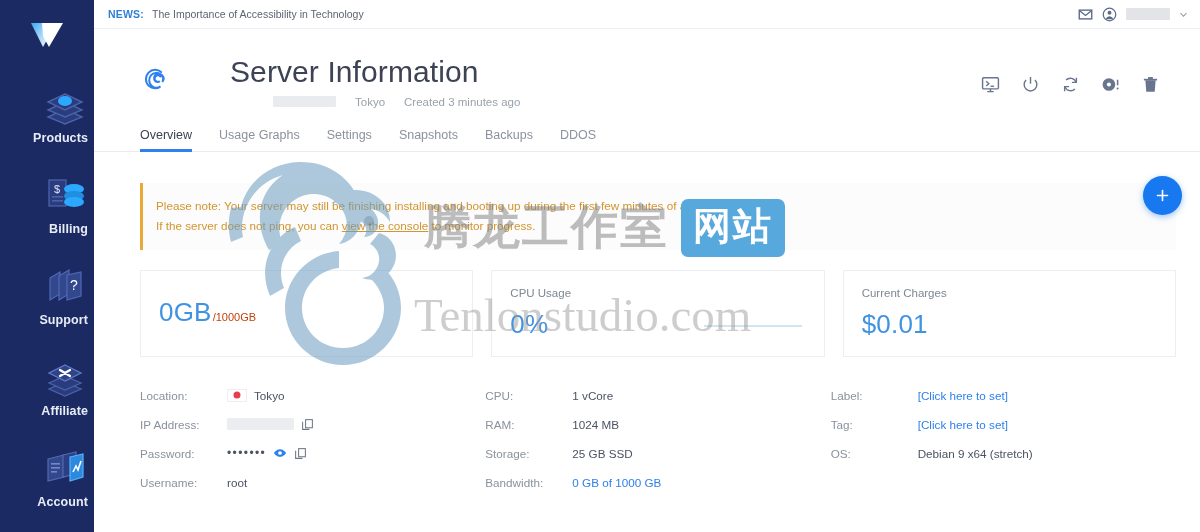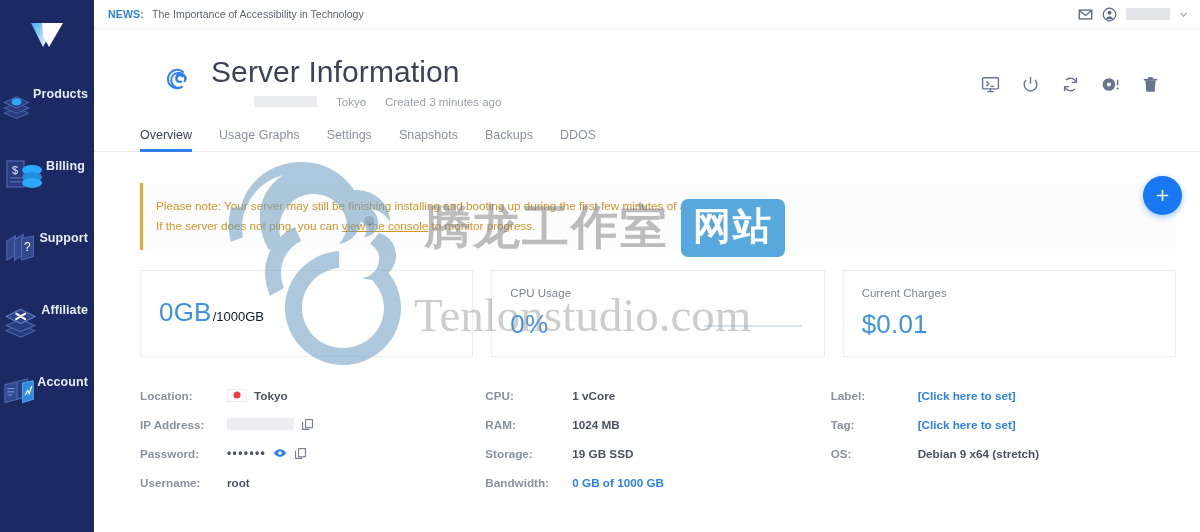--- a/index.html
+++ b/index.html
@@ -22,21 +22,21 @@
   }
   .logo-wrap {
     height: 72px;
     display: flex; align-items: center; justify-content: center;
   }
   .vultr-logo { width: 40px; height: 32px; display: block; }
 
   .nav-item {
     width: 88px;
     padding: 10px 0 8px 0;
-    display: flex; flex-direction: row; align-items: flex-start;
+    display: flex; flex-direction: column; align-items: flex-end;
     cursor: pointer;
     margin-bottom: 10px;
   }
   .nav-icon { width: 46px; height: 44px; display: block; }
   .nav-label {
     margin-top: 5px;
     color: #e7ecf7;
     font-size: 12.5px;
     font-weight: bold;
     letter-spacing: .1px;
@@ -72,21 +72,22 @@
   .user-redact {
     width: 44px; height: 12px; background: #e2e4e8; border-radius: 1px;
   }
   .chev { width: 9px; height: 9px; color: #8a93a3; display:block; }
 
   
   .content { position: relative; padding: 0 0 0 0; }
 
   .title-row {
     display: flex; align-items: flex-start;
-    padding: 26px 40px 0 66px;
+    padding: 26px 40px 0 44px;
+    gap: 41px;
   }
   .os-logo { width: 34px; height: 34px; margin: 9px 17px 0 0; flex: 0 0 34px; }
   .title-block { flex: 1 1 auto; }
   .page-title {
     font-size: 30px; color: #3b4354; font-weight: normal;
     letter-spacing: .1px; line-height: 1.12;
   }
   .subtitle-row {
     display: flex; align-items: center; gap: 19px; margin-top: 7px;
     padding-left: 43px;
@@ -145,28 +146,28 @@
   .card {
     flex: 1 1 0; height: 87px;
     border: 1px solid #eceef1;
     background: rgba(255,255,255,0.30);
     padding: 16px 0 0 18px;
     position: relative;
   }
   .card-label { font-size: 11.5px; color: #7e8792; }
   .card-value { margin-top: 10px; display: flex; align-items: baseline; }
   .big { font-size: 26px; color: #3f93e0; font-weight: normal; letter-spacing: .2px; }
-  .small-suffix { font-size: 13px; color: #0f172a; margin-left: 1px; }
+  .small-suffix { font-size: 11px; color: #c2410c; margin-left: 1px; }
   .spark { position: absolute; right: 22px; bottom: 24px; width: 98px; height: 14px; }
 
   
   .details {
     display: flex; margin: 24px 24px 0 46px; position: relative;
   }
-  .dcol { flex: 1 1 0; font-weight: bold; }
+  .dcol { flex: 1 1 0; }
   .drow { display: flex; align-items: center; height: 29px; }
   .dkey { width: 87px; flex: 0 0 87px; color: #8a929d; font-size: 11.7px; }
   .dval { color: #4b5361; font-size: 11.7px; display: flex; align-items: center; gap: 7px; }
   .dval.link, .dval a { color: #2f80ed; text-decoration: none; cursor: pointer; }
   .flag-jp {
     width: 20px; height: 13px; background: #fff;
     border: 1px solid #eceef0; position: relative; flex: 0 0 20px;
   }
   .flag-jp::after {
     content: ""; position: absolute; left: 50%; top: 50%;
@@ -440,21 +441,21 @@
           <div class="drow">
             <span class="dkey">CPU:</span>
             <span class="dval">1 vCore</span>
           </div>
           <div class="drow">
             <span class="dkey">RAM:</span>
             <span class="dval">1024 MB</span>
           </div>
           <div class="drow">
             <span class="dkey">Storage:</span>
-            <span class="dval">19 GB SSD</span>
+            <span class="dval">25 GB SSD</span>
           </div>
           <div class="drow">
             <span class="dkey">Bandwidth:</span>
             <span class="dval link">0 GB of 1000 GB</span>
           </div>
         </div>
 
         <div class="dcol">
           <div class="drow">
             <span class="dkey">Label:</span>

